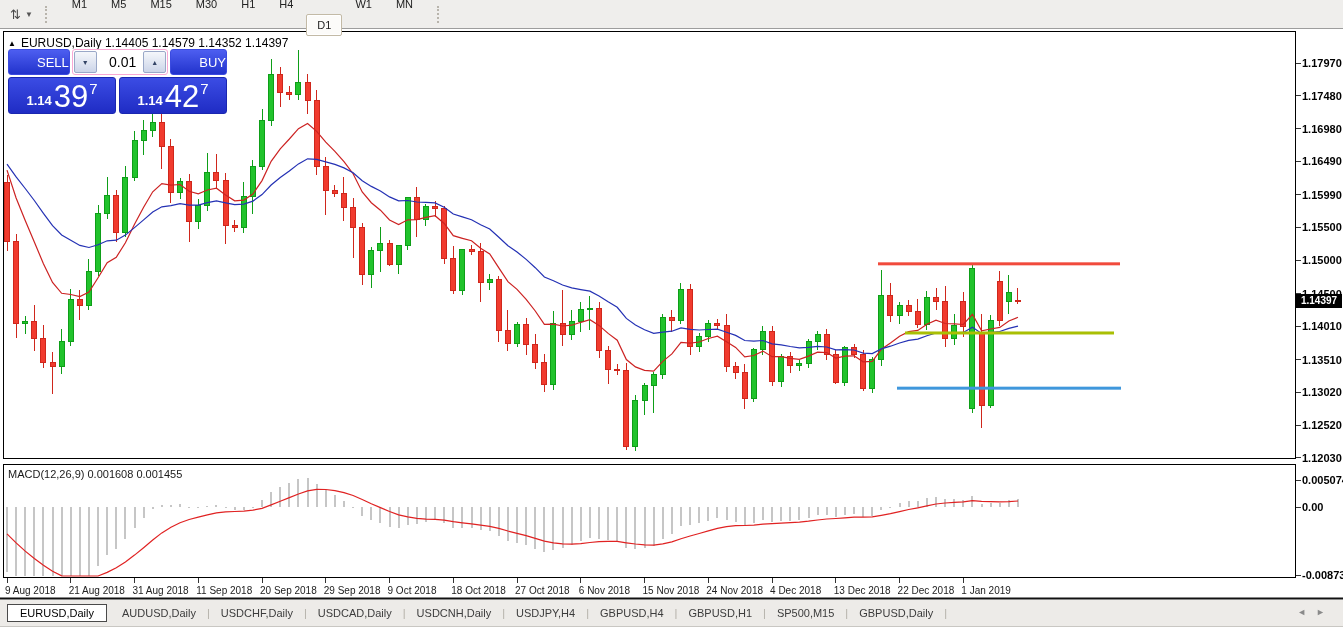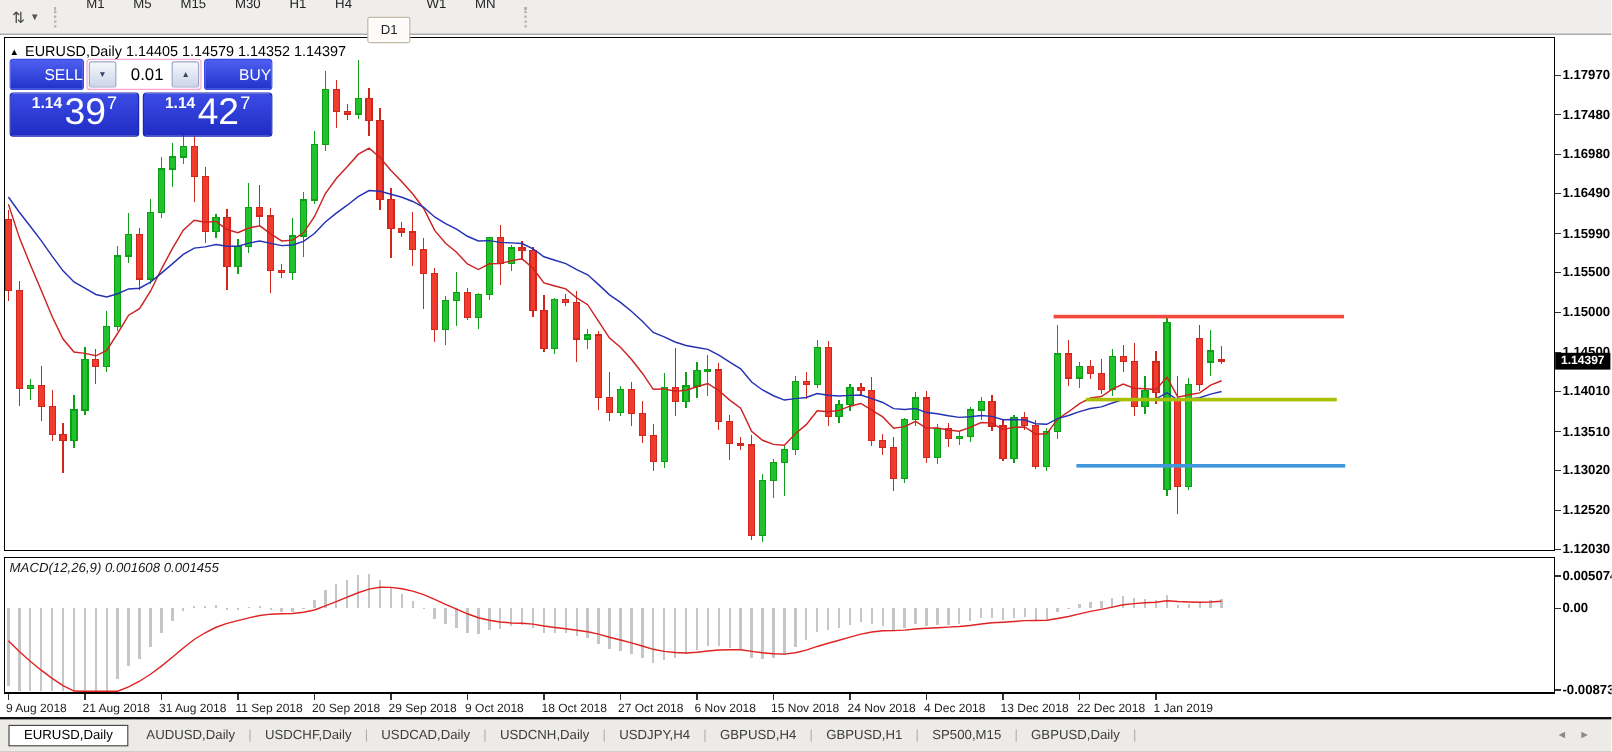--- a/index.html
+++ b/index.html
@@ -19,35 +19,35 @@
 
   
   #chart-svg{position:absolute;left:0;top:0;z-index:1;}
   #labels{position:absolute;left:0;top:0;width:1101px;height:627px;z-index:2;pointer-events:none;}
   .axis-lbl{position:absolute;font-size:11px;font-weight:bold;color:#000;line-height:12px;white-space:nowrap;}
   .date-lbl{position:absolute;font-size:10px;color:#222;line-height:11px;white-space:nowrap;}
   .badge{position:absolute;left:1296px;width:46px;height:14px;background:#000;color:#fff;
          font-size:10px;font-weight:bold;text-align:center;line-height:14px;z-index:3;}
   .chart-title{position:absolute;left:8px;top:36px;font-size:12px;color:#000;z-index:4;white-space:nowrap;}
   .chart-title .tri{font-size:8px;vertical-align:1px;margin-right:5px;}
-  .macd-title{position:absolute;left:8px;top:468px;font-size:11px;color:#1a1a1a;z-index:4;white-space:nowrap;font-style:italic;}
+  .macd-title{position:absolute;left:8px;top:468px;font-size:11px;color:#1a1a1a;z-index:4;white-space:nowrap;}
 
   
   .panel{position:absolute;left:8px;top:49px;width:219px;z-index:10;}
   .row1{display:flex;gap:2px;height:26px;margin-bottom:2px;}
   .btn-trade{flex:0 0 47px;background:linear-gradient(#4d5ef0,#2233cc);border:1px solid #3a4ae0;
              border-radius:3px;color:#fff;font-size:13px;display:flex;align-items:center;
              justify-content:center;box-sizing:border-box;padding-left:28px;}
   .lot{flex:1;background:#fff;border:1px solid #f9a8d4;border-radius:3px;display:flex;box-sizing:border-box;}
   .lot-btn{width:21px;background:linear-gradient(#f5f7fb,#ccd5e9);border:1px solid #9aa8c8;margin:1px;
            border-radius:2px;font-size:7px;color:#334466;display:flex;align-items:center;justify-content:center;}
   .lot-val{flex:1;text-align:right;font-size:14px;color:#000;padding:4px 6px 0 0;}
   .row2{display:flex;gap:3px;height:37px;}
   .price-box{flex:1;background:linear-gradient(#3b4ce4,#1f2cc4);border:1px solid #1a27b0;border-radius:3px;
-             color:#fff;display:flex;align-items:flex-start;justify-content:center;padding-bottom:18px;box-sizing:border-box;}
+             color:#fff;display:flex;align-items:flex-end;justify-content:center;padding-bottom:2px;box-sizing:border-box;}
   .p-small{font-size:13px;font-weight:bold;margin:0 2px 3px 0;}
   .p-big{font-size:31px;line-height:0.95;}
   .p-sup{font-size:15px;margin:0 0 14px 1px;}
 
   
   .tabbar{position:absolute;left:0;top:600px;width:100%;height:27px;background:#edebe8;
           border-bottom:1px solid #c9c7c3;display:flex;align-items:center;font-size:11px;color:#3c3c3c;
           padding-left:7px;box-sizing:border-box;z-index:30;}
   .tab{padding:3px 10px;white-space:nowrap;cursor:default;}
   .tab.active{background:#fff;border:1px solid #4a4a4a;color:#000;padding:2px 12px;margin-right:5px;}

